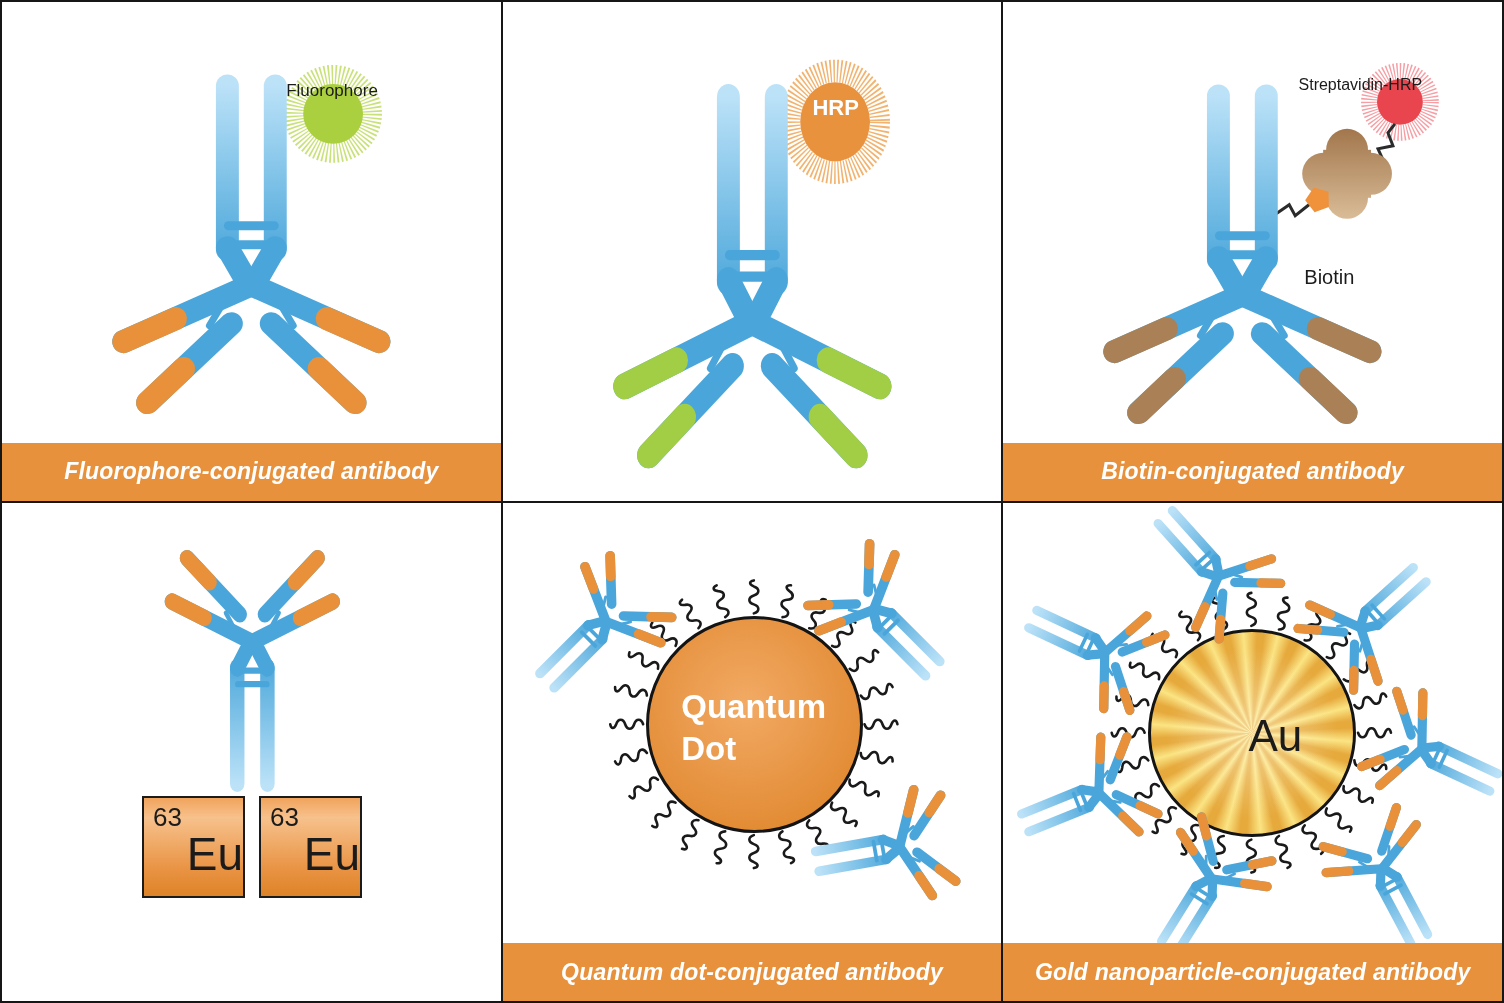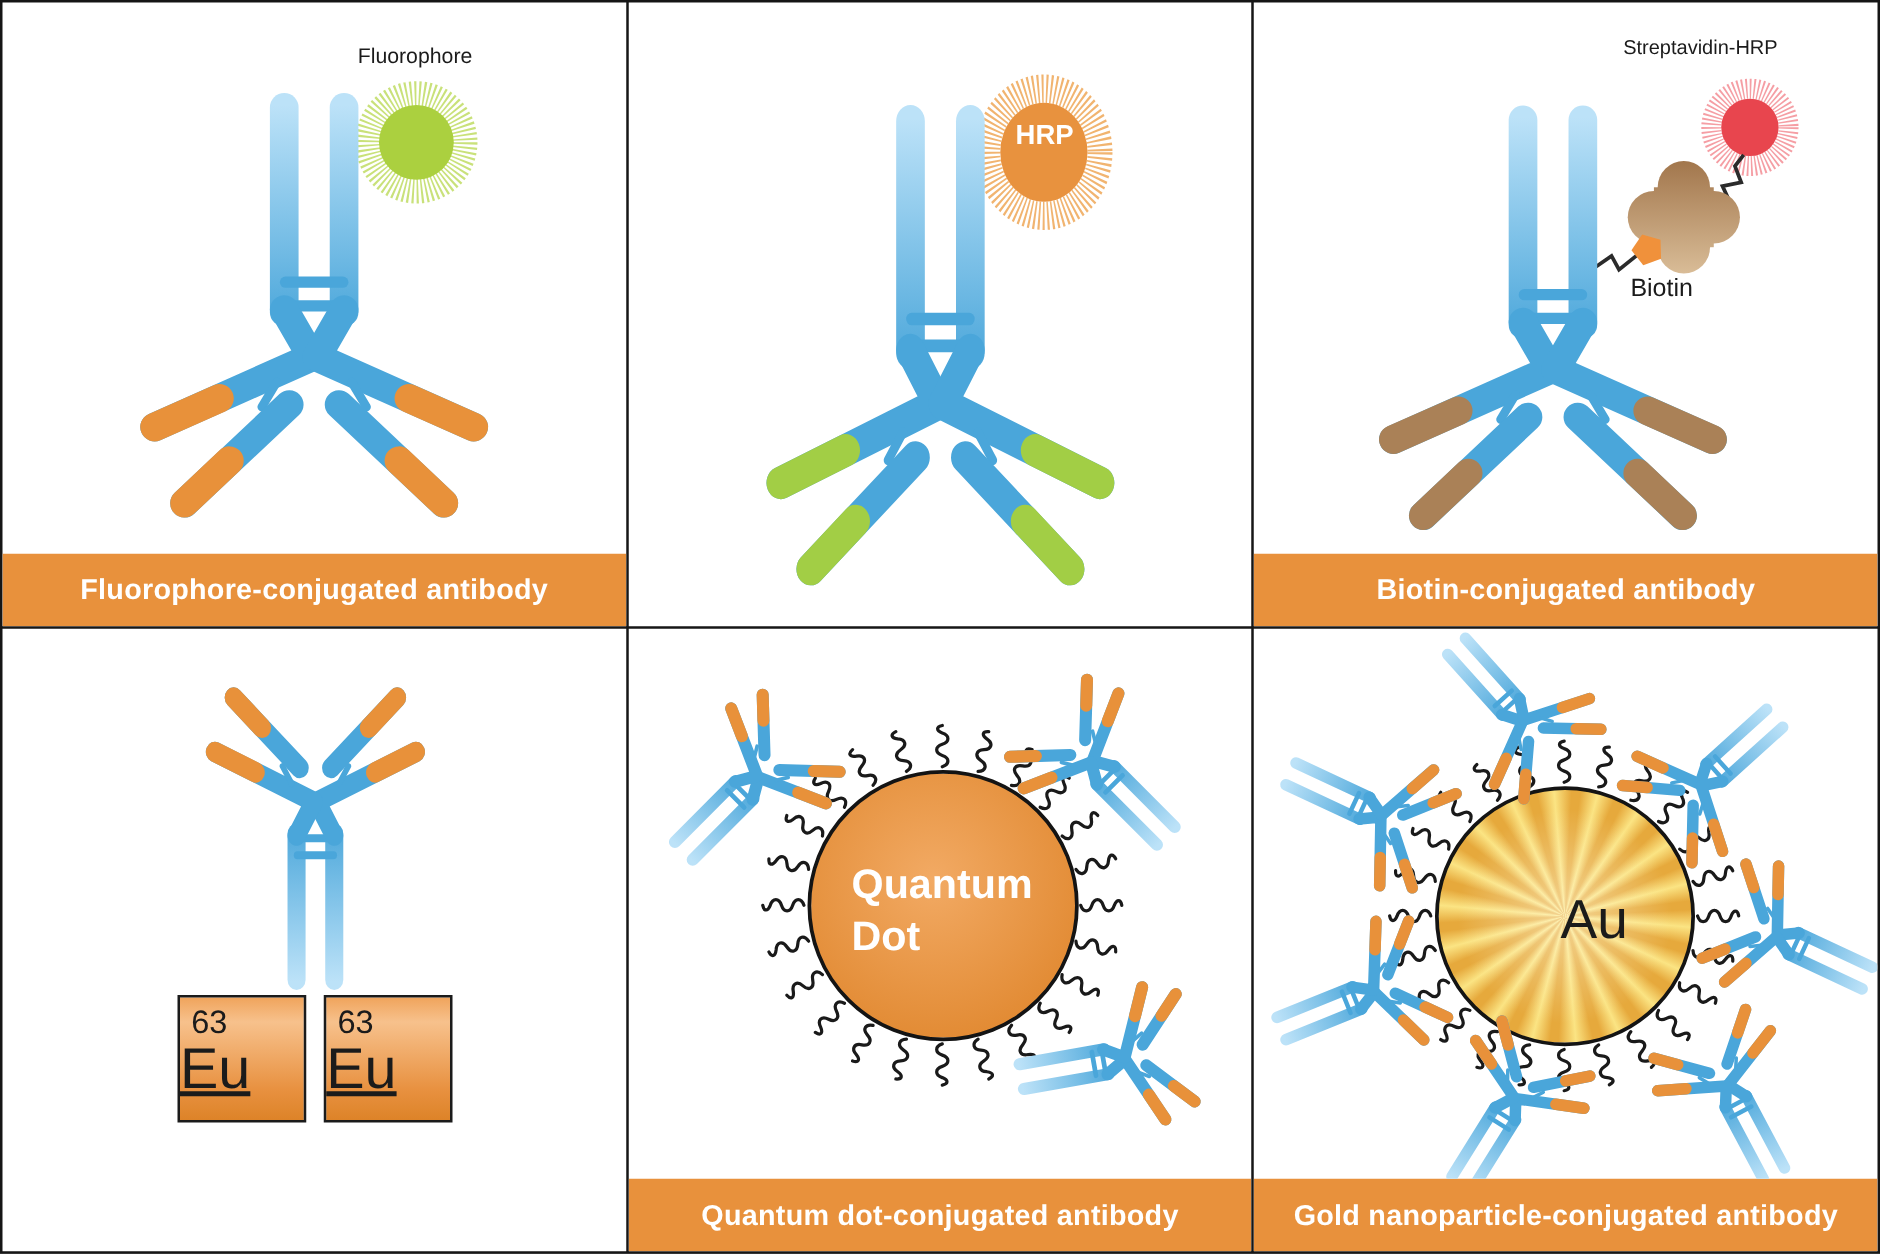--- a/index.html
+++ b/index.html
@@ -8,23 +8,23 @@
     display:grid;width:1504px;height:1003px;box-sizing:border-box;
     grid-template-columns:1fr 1fr 1fr;grid-template-rows:1fr 1fr;
     gap:2px;background:#161616;border:2px solid #161616;
   }
   .panel{background:#fff;display:flex;flex-direction:column;overflow:hidden;position:relative;}
   .canvas{position:relative;flex:1;}
   svg.layer{position:absolute;left:0;top:0;width:100%;height:100%;}
   .caption{
     height:58px;flex:0 0 58px;background:var(--accent-orange,#E8913C);
     color:#fff;font-weight:bold;font-size:23px;letter-spacing:.2px;
-    display:flex;align-items:center;justify-content:center;white-space:nowrap;
-  }
-  .tag{position:absolute;transform:translateX(-50%);font-size:17px;color:var(--ink,#1b1b1b);white-space:nowrap;}
+    display:flex;align-items:center;justify-content:center;white-space:nowrap;font-style:italic;
+  }
+  .tag{position:absolute;transform:translateX(-50%);font-size:17px;color:var(--ink,#1b1b1b);white-space:nowrap;margin-top:46px;}
   .hrp-lbl{position:absolute;transform:translateX(-50%);font-weight:bold;font-size:22px;color:#fff;text-align:center;}
   .particle{position:absolute;border-radius:50%;border:3px solid #141414;box-sizing:content-box;}
   .qd-circle{
     left:143px;top:113px;width:211px;height:211px;
     background:radial-gradient(circle at 46% 40%, var(--qd-light,#F2AA64) 0%, var(--qd-dark,#E0872E) 85%);
   }
   .gold-circle{
     left:145px;top:126px;width:202px;height:202px;
     background:
       radial-gradient(circle, rgba(255,250,220,.55) 0%, rgba(255,250,220,0) 60%),
@@ -34,21 +34,21 @@
     position:absolute;left:251px;top:183px;transform:translateX(-50%);
     color:#fff;font-weight:bold;font-size:33px;line-height:42px;text-align:left;white-space:nowrap;
   }
   .au-lbl{position:absolute;left:249px;top:208px;transform:translateX(-50%);color:var(--ink,#1b1b1b);font-size:44px;margin-left:23px;}
   .tile{
     position:absolute;width:99px;height:98px;border:2.5px solid #1b1b1b;
     background:linear-gradient(180deg,#F0A45C 0%,#F7C18C 20%,#E89140 75%,#DD8328 100%);
     color:var(--ink,#1b1b1b);
   }
   .tile .num{font-size:26px;margin:5px 0 0 9px;line-height:28px;}
-  .tile .sym{font-size:46px;text-align:left;margin-top:-2px;line-height:50px;text-decoration:underline;}
+  .tile .sym{font-size:46px;text-align:right;margin-top:-2px;line-height:50px;}
 </style>
 </head>
 <body>
 
 <svg width="0" height="0" style="position:absolute" aria-hidden="true">
   <defs>
     <linearGradient id="gStem" gradientUnits="userSpaceOnUse" x1="0" y1="-190" x2="0" y2="-12">
       <stop offset="0" style="stop-color:var(--ab-blue-light,#BCE2F8)"></stop>
       <stop offset="1" style="stop-color:var(--ab-blue,#4AA6DA)"></stop>
     </linearGradient>

